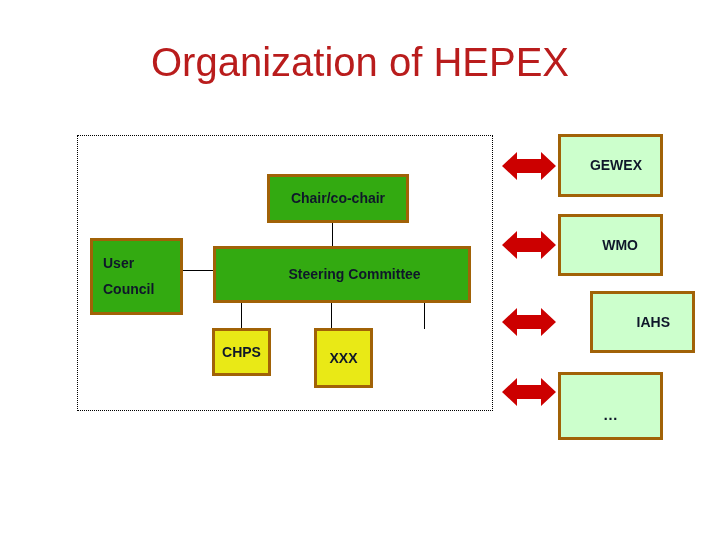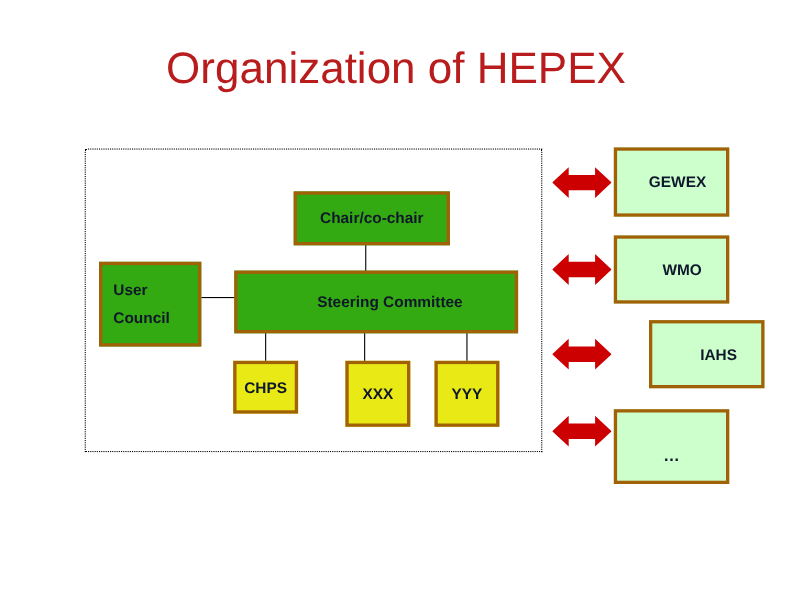--- a/index.html
+++ b/index.html
@@ -200,21 +200,20 @@
 
   <div class="node green" id="node-steering">Steering Committee</div>
 
   <div class="node green" id="node-user-council">
     <span class="line">User</span>
     <span class="line">Council</span>
   </div>
 
   <div class="node yellow" id="node-chps">CHPS</div>
   <div class="node yellow" id="node-xxx">XXX</div>
-  <div class="node yellow" id="node-yyy">YYY</div>
 
   <div class="dbl-arrow" id="arrow-gewex">
     <svg width="54" height="34" viewBox="0 0 54 34" xmlns="http://www.w3.org/2000/svg">
       <polygon points="0,17 15,3 15,10 39,10 39,3 54,17 39,31 39,24 15,24 15,31" fill="#cc0000"></polygon>
     </svg>
   </div>
   <div class="dbl-arrow" id="arrow-wmo">
     <svg width="54" height="34" viewBox="0 0 54 34" xmlns="http://www.w3.org/2000/svg">
       <polygon points="0,17 15,3 15,10 39,10 39,3 54,17 39,31 39,24 15,24 15,31" fill="#cc0000"></polygon>
     </svg>

